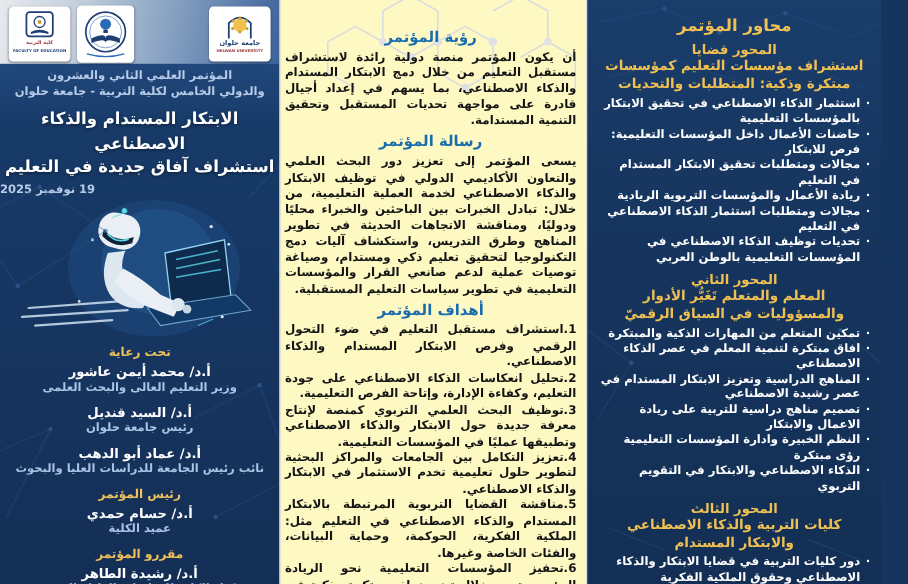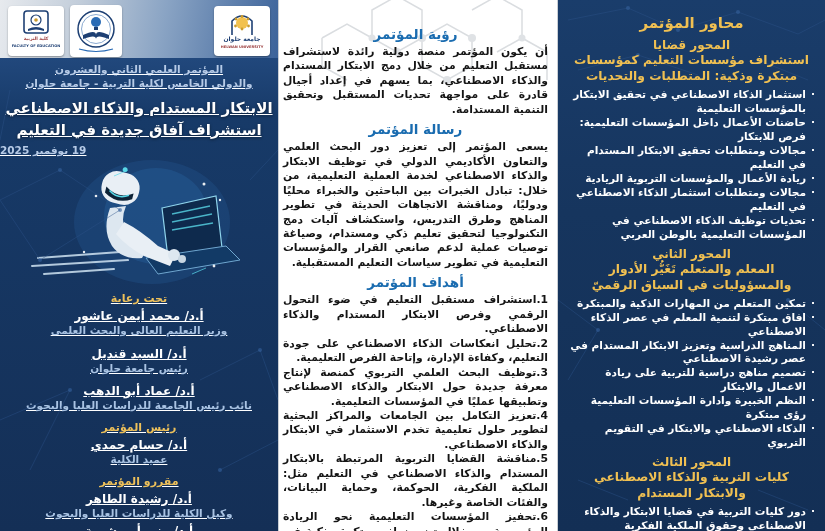--- a/index.html
+++ b/index.html
@@ -3,24 +3,23 @@
 <meta charset="utf-8">
 <style>
   html,body{margin:0;padding:0;}
   body{
     width:825px;height:531px;overflow:hidden;display:flex;
     font-family:"DejaVu Sans",sans-serif;background:#16355e;
   }
   .panel{position:relative;height:531px;box-sizing:border-box;}
   
   .panel-left{
-    width:278px;
+    width:254px;
     background:linear-gradient(180deg,#3a6295 0%,#22497e 10%,#173a68 22%,#142f56 100%);
     color:#fff;
-    text-decoration:underline;
   }
   .logo-strip{
     height:58px;display:flex;align-items:center;padding:4px 8px 0 8px;box-sizing:border-box;
     background:linear-gradient(100deg,#e7eaee 0%,#c2cdda 28%,#8aa4c4 58%,#3c639a 100%);
   }
   .logo-card{background:#fff;border-radius:4px;box-shadow:0 1px 2px rgba(0,0,0,.35);
     display:flex;flex-direction:column;align-items:center;justify-content:center;overflow:hidden;}
   .logo-card.faculty{width:56px;height:50px;margin-right:6px;}
   .logo-card.conf{width:52px;height:52px;margin-right:6px;}
   .logo-card.helwan{width:56px;height:50px;margin-left:auto;}
@@ -30,21 +29,21 @@
     text-shadow:0 1px 3px rgba(0,0,0,.5);}
   .date-line{margin-top:3px;color:#b7cbe7;font-size:10.5px;font-weight:600;text-align:left;}
   .robot-wrap{height:136px;display:flex;align-items:center;justify-content:center;}
   .gold-heading{color:#eec15a;font-size:11px;font-weight:800;text-align:center;}
   .person{text-align:center;margin-top:4px;}
   .person .p-name{color:#ffffff;font-size:12px;font-weight:800;line-height:1.25;}
   .person .p-title{color:#a9c3e3;font-size:10.5px;font-weight:600;line-height:1.25;}
   .block-gap{margin-top:9px;}
   
   .panel-center{
-    width:280px;background:#ffffff;color:#141414;
+    width:280px;background:#fef9c3;color:#141414;
     border-left:1px solid #c9ced4;border-right:1px solid #c9ced4;
     padding:24px 9px 0 4px;direction:rtl;
   }
   .hex-bg{position:absolute;top:0;left:0;right:0;height:120px;pointer-events:none;}
   .c-heading{position:relative;color:#1a6cb0;font-size:13.5px;font-weight:800;text-align:center;margin:2px 0 3px 0;}
   .c-body{position:relative;font-size:10.8px;font-weight:700;line-height:1.34;text-align:justify;margin:0 0 4px 0;}
   .goal{position:relative;font-size:10.8px;font-weight:700;line-height:1.34;text-align:justify;margin:0;}
   
   .panel-right{
     width:267px;background:linear-gradient(180deg,#1a3d6b 0%,#16355e 40%,#132f55 100%);

